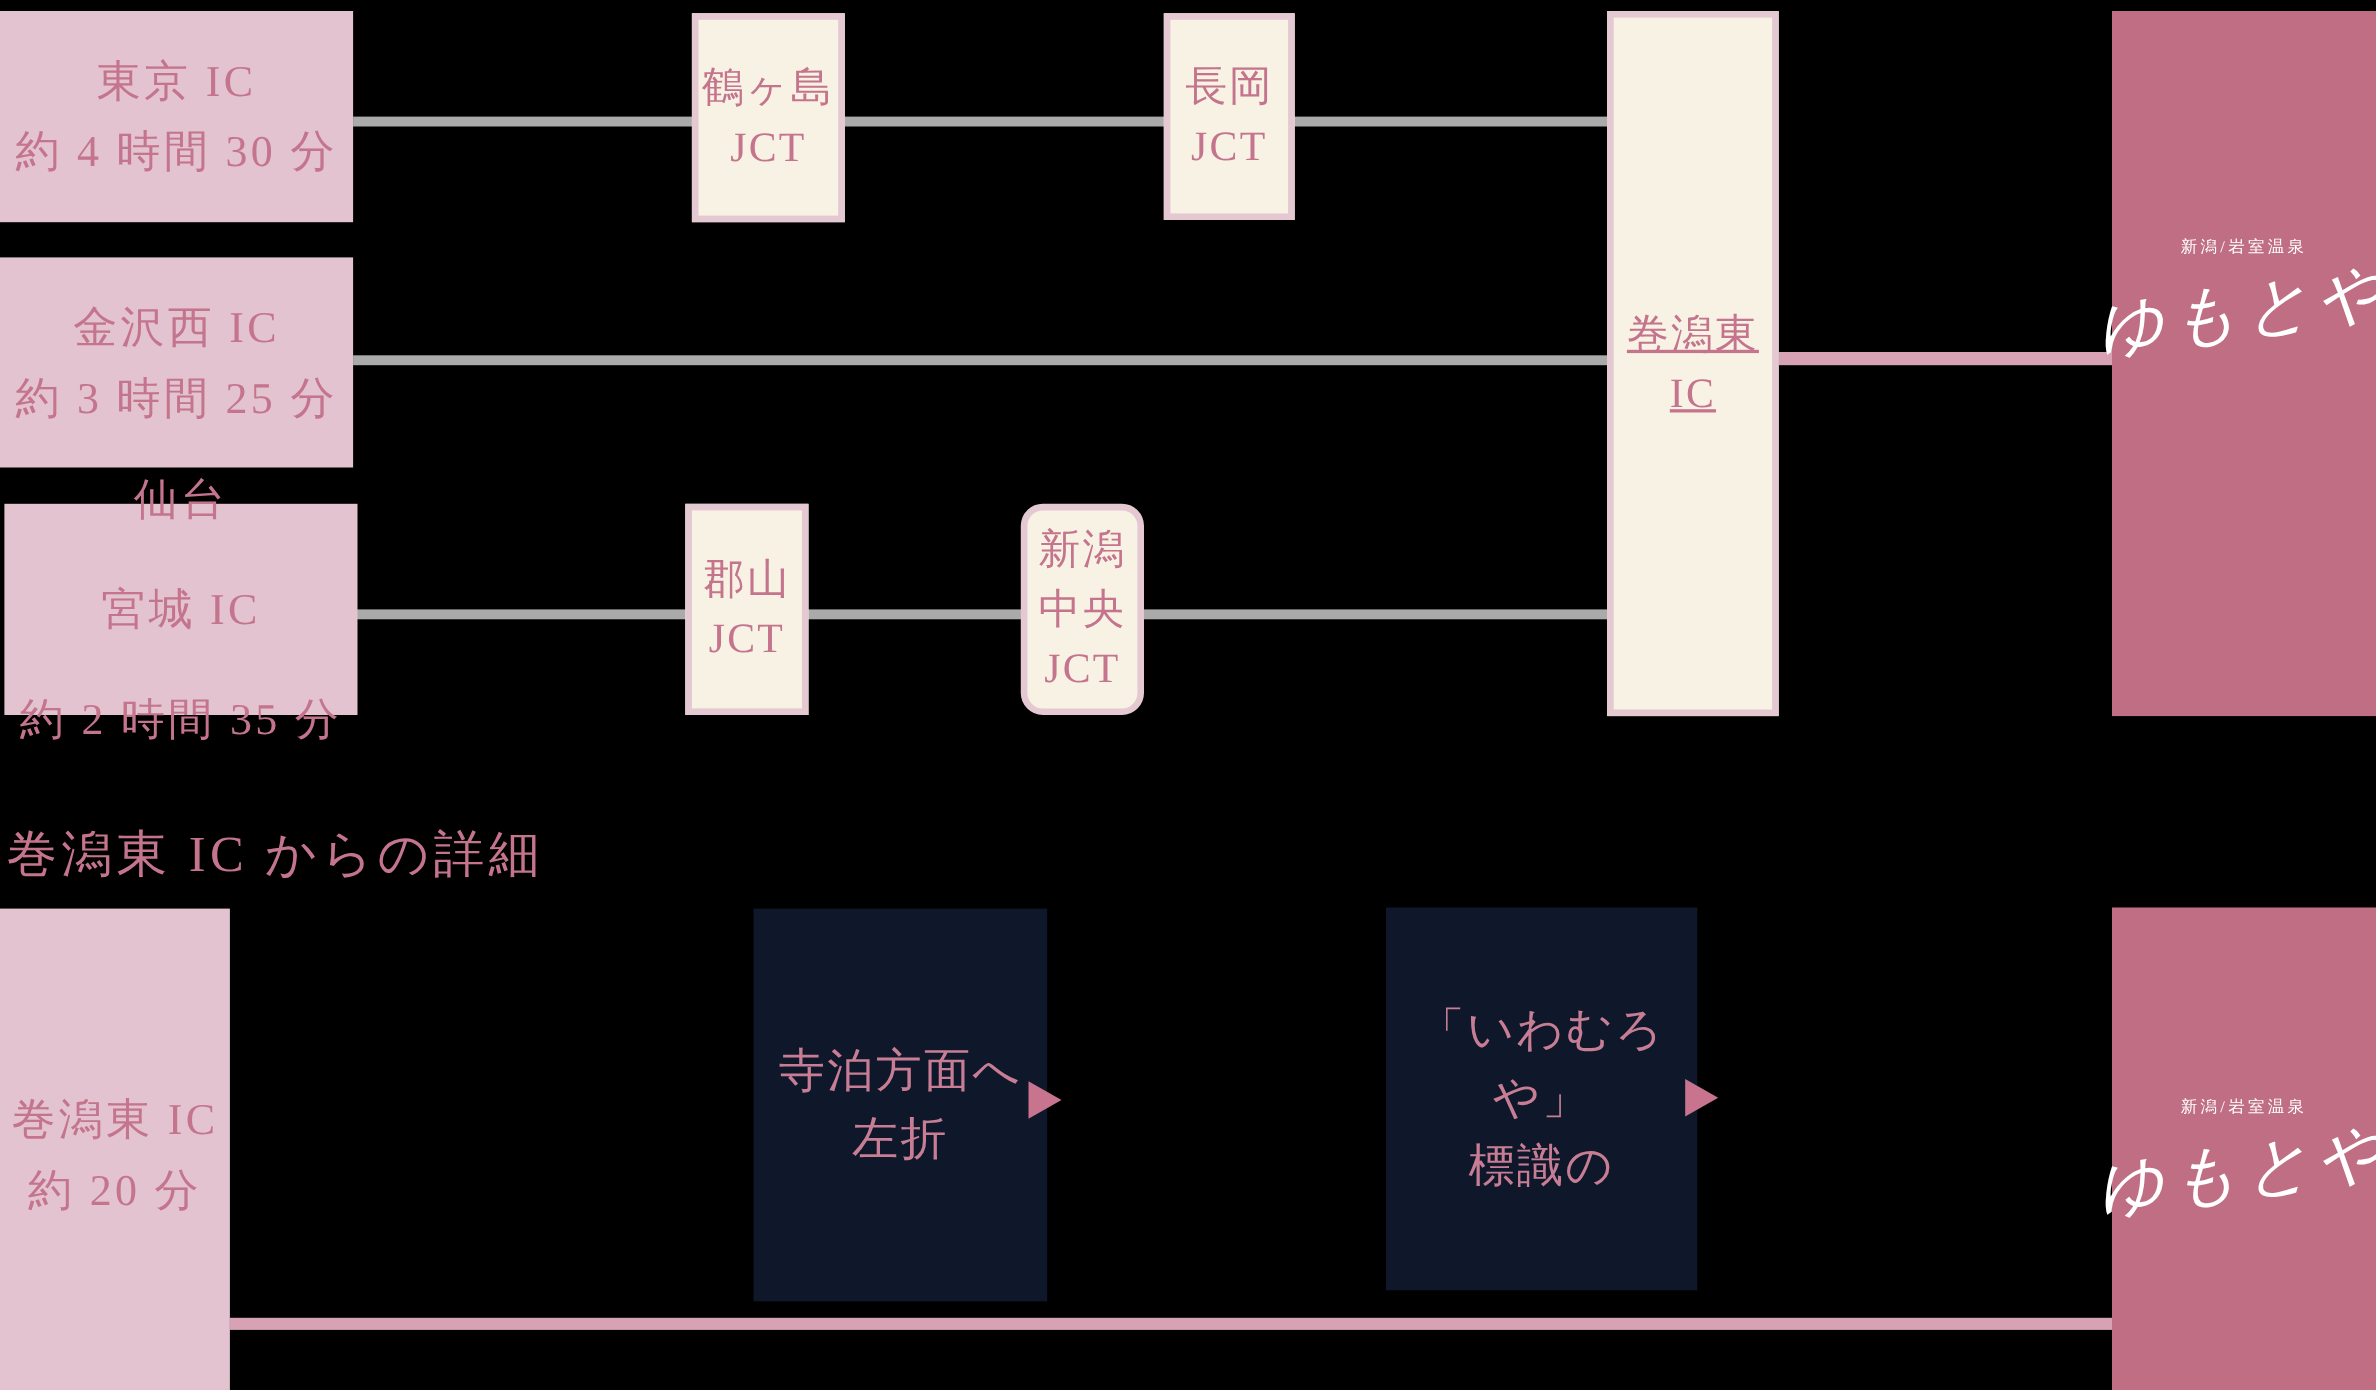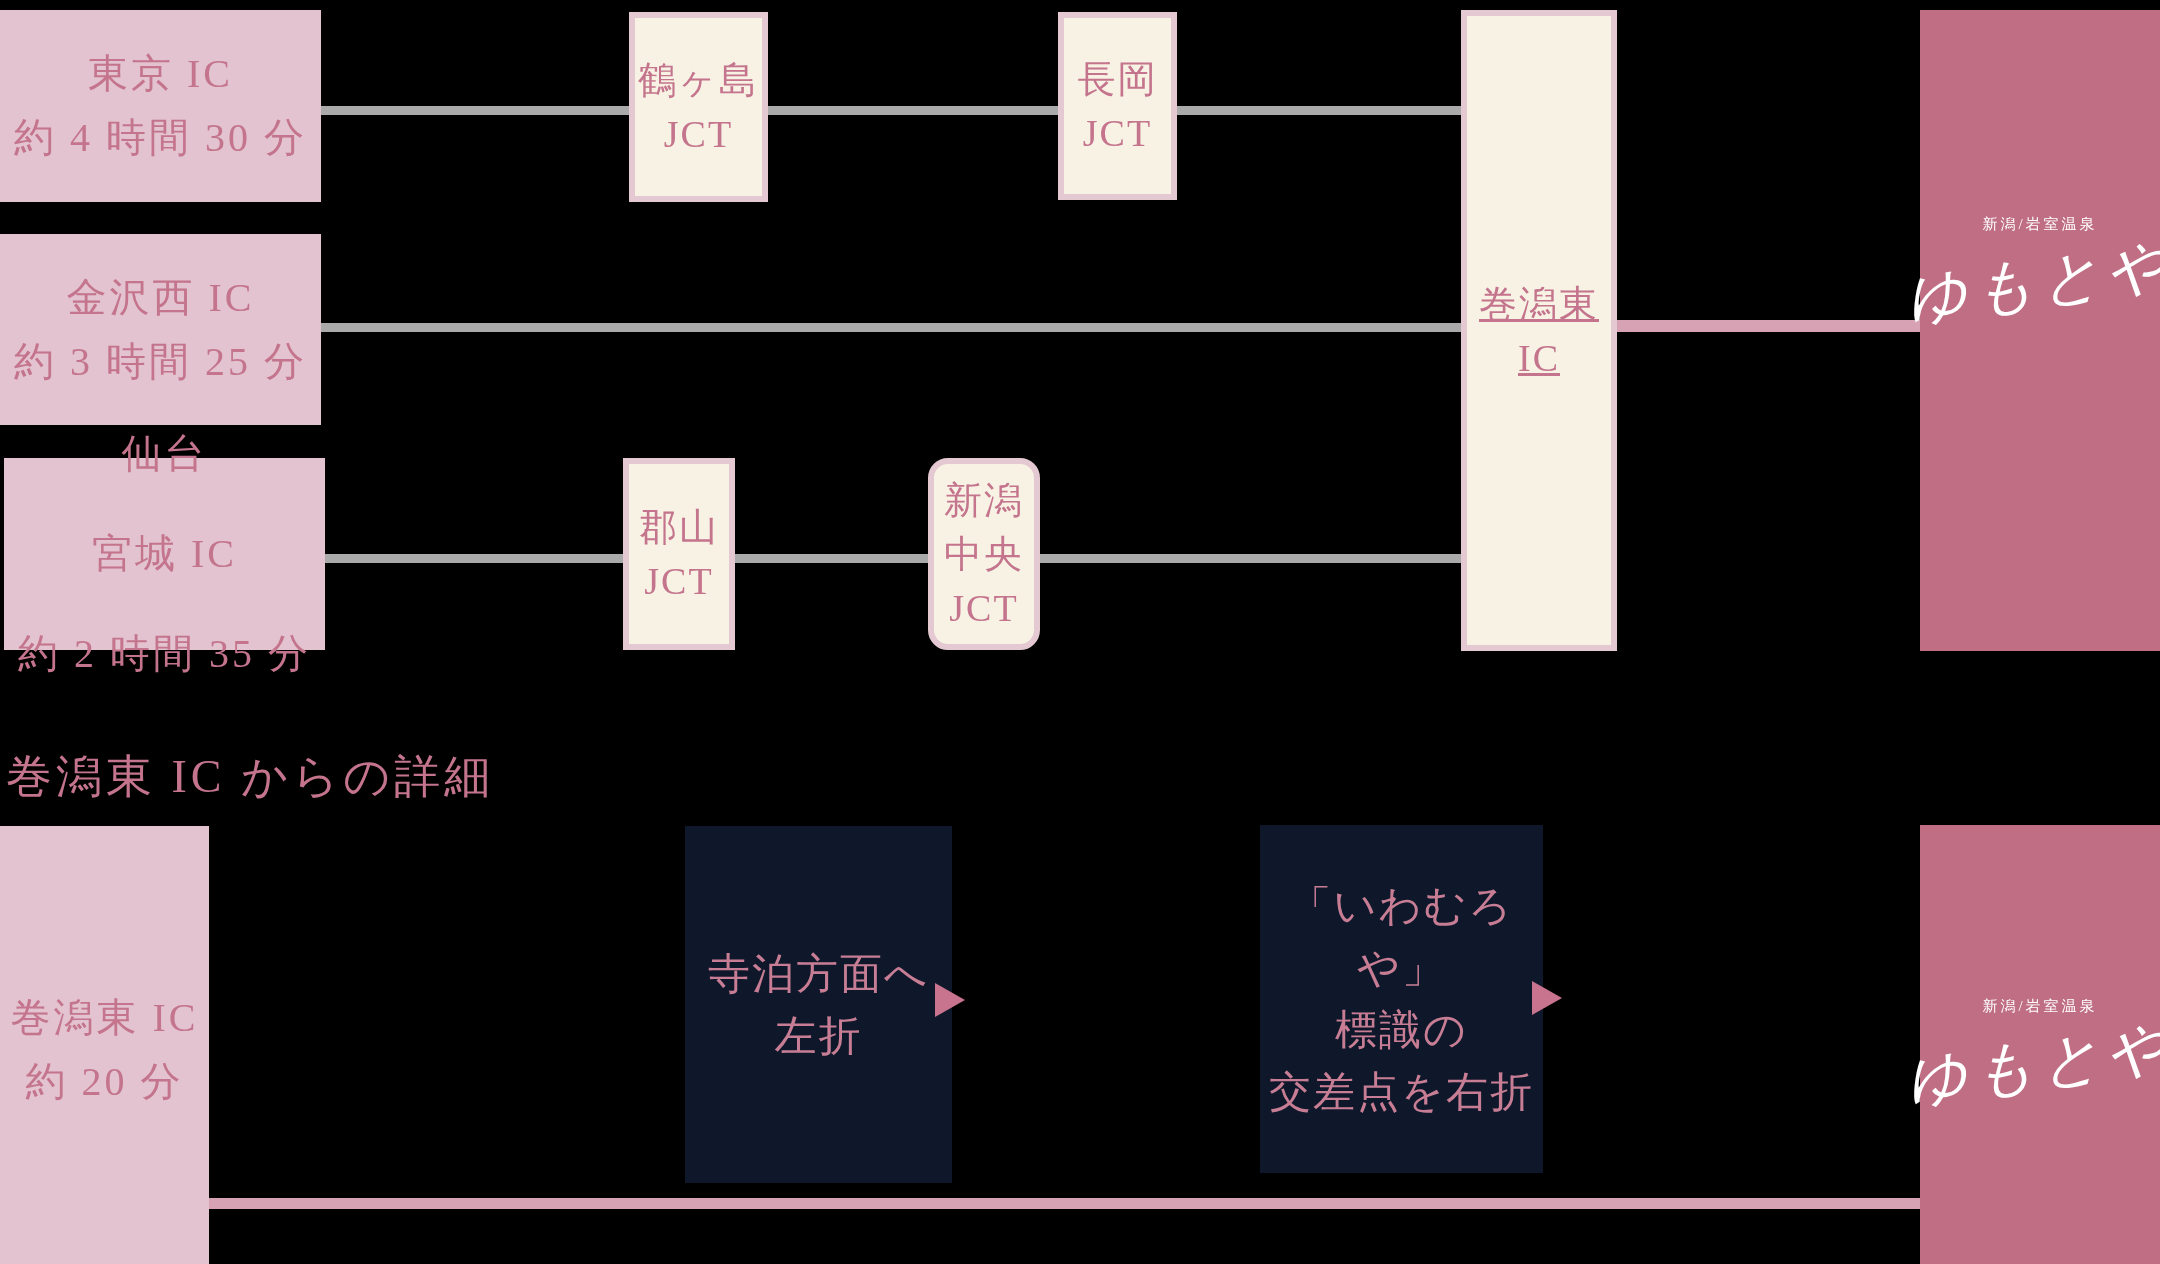--- a/index.html
+++ b/index.html
@@ -113,21 +113,20 @@
     <div class="t">約 20 分</div>
   </div>
 
   <div class="olivebox" style="left:685px;top:816px;width:267px;height:357px;">
     <div class="t">寺泊方面へ</div>
     <div class="t">左折</div>
   </div>
   <div class="olivebox" style="left:1260px;top:815px;width:283px;height:348px;">
     <div class="t">「いわむろや」</div>
     <div class="t">標識の</div>
-    <div class="t">交差点を右折</div>
   </div>
 
   <div class="arrow" style="left:935px;top:973px;"></div>
   <div class="arrow" style="left:1532px;top:971px;"></div>
 
   <div class="logobox" style="left:1920px;top:815px;width:240px;height:449px;">
     <div class="logo-block" style="top:172px;">
       <div class="logo-small">新潟/岩室温泉</div>
       <div class="logo-script">ゆもとや</div>
     </div>

